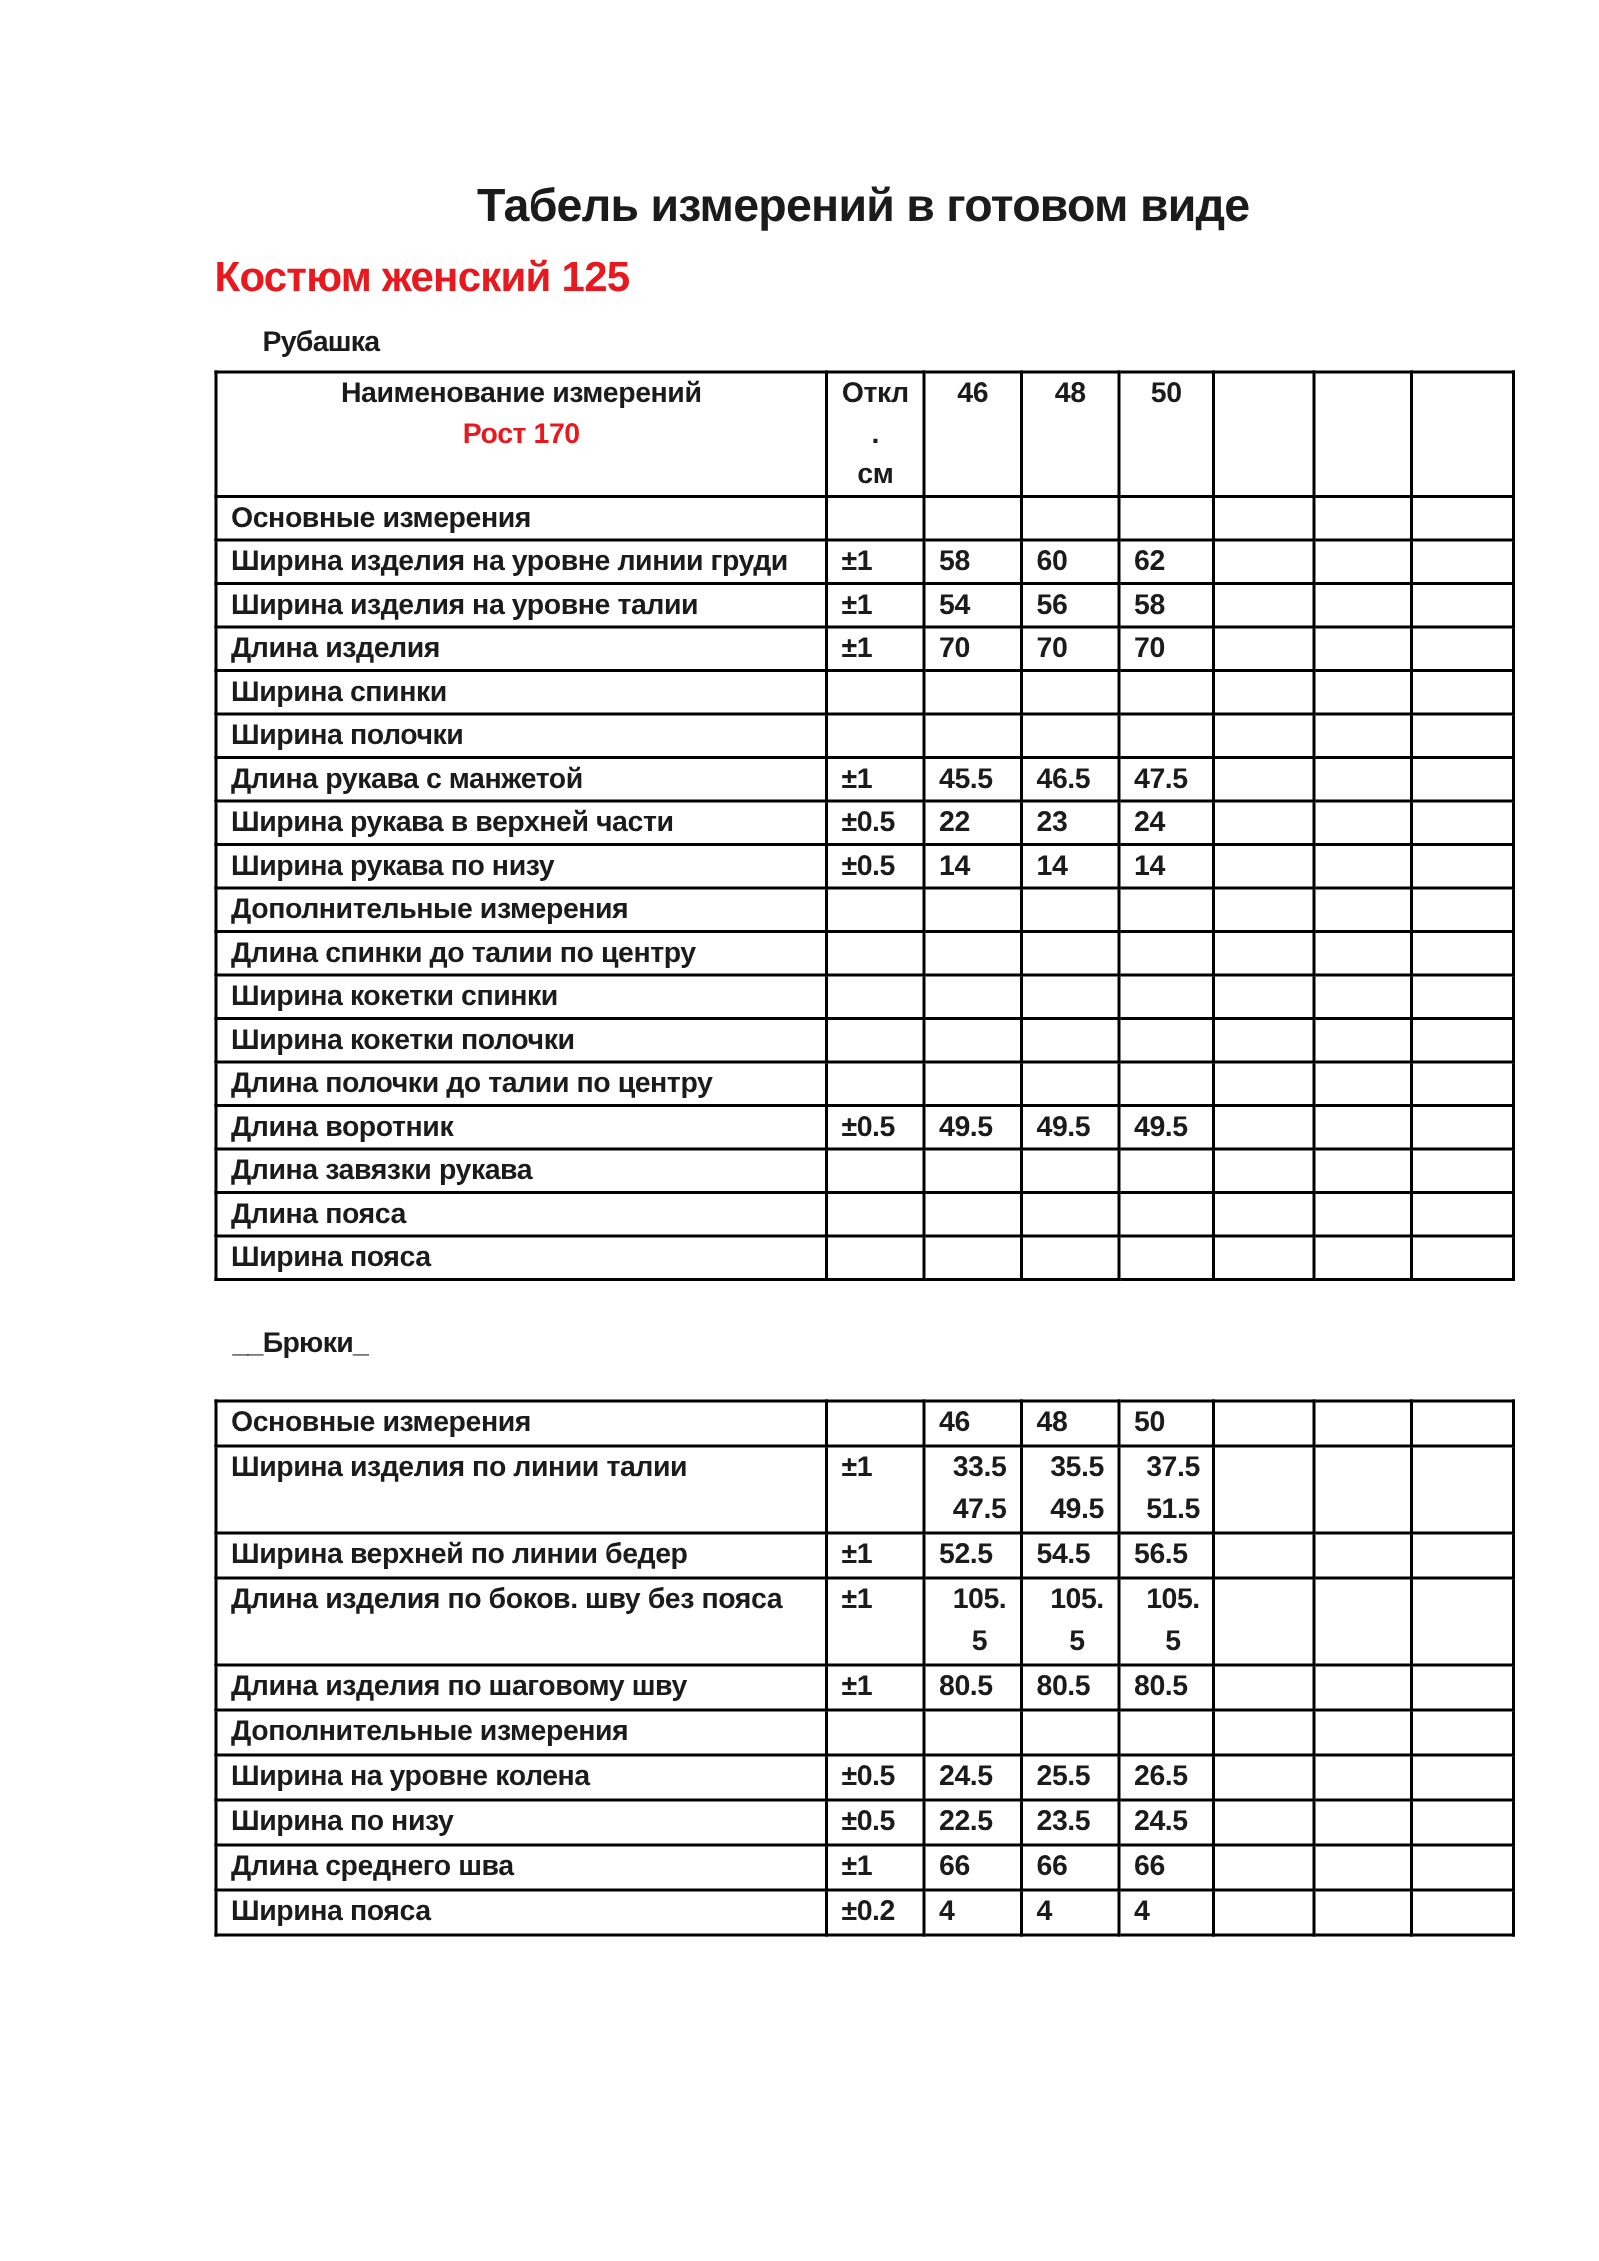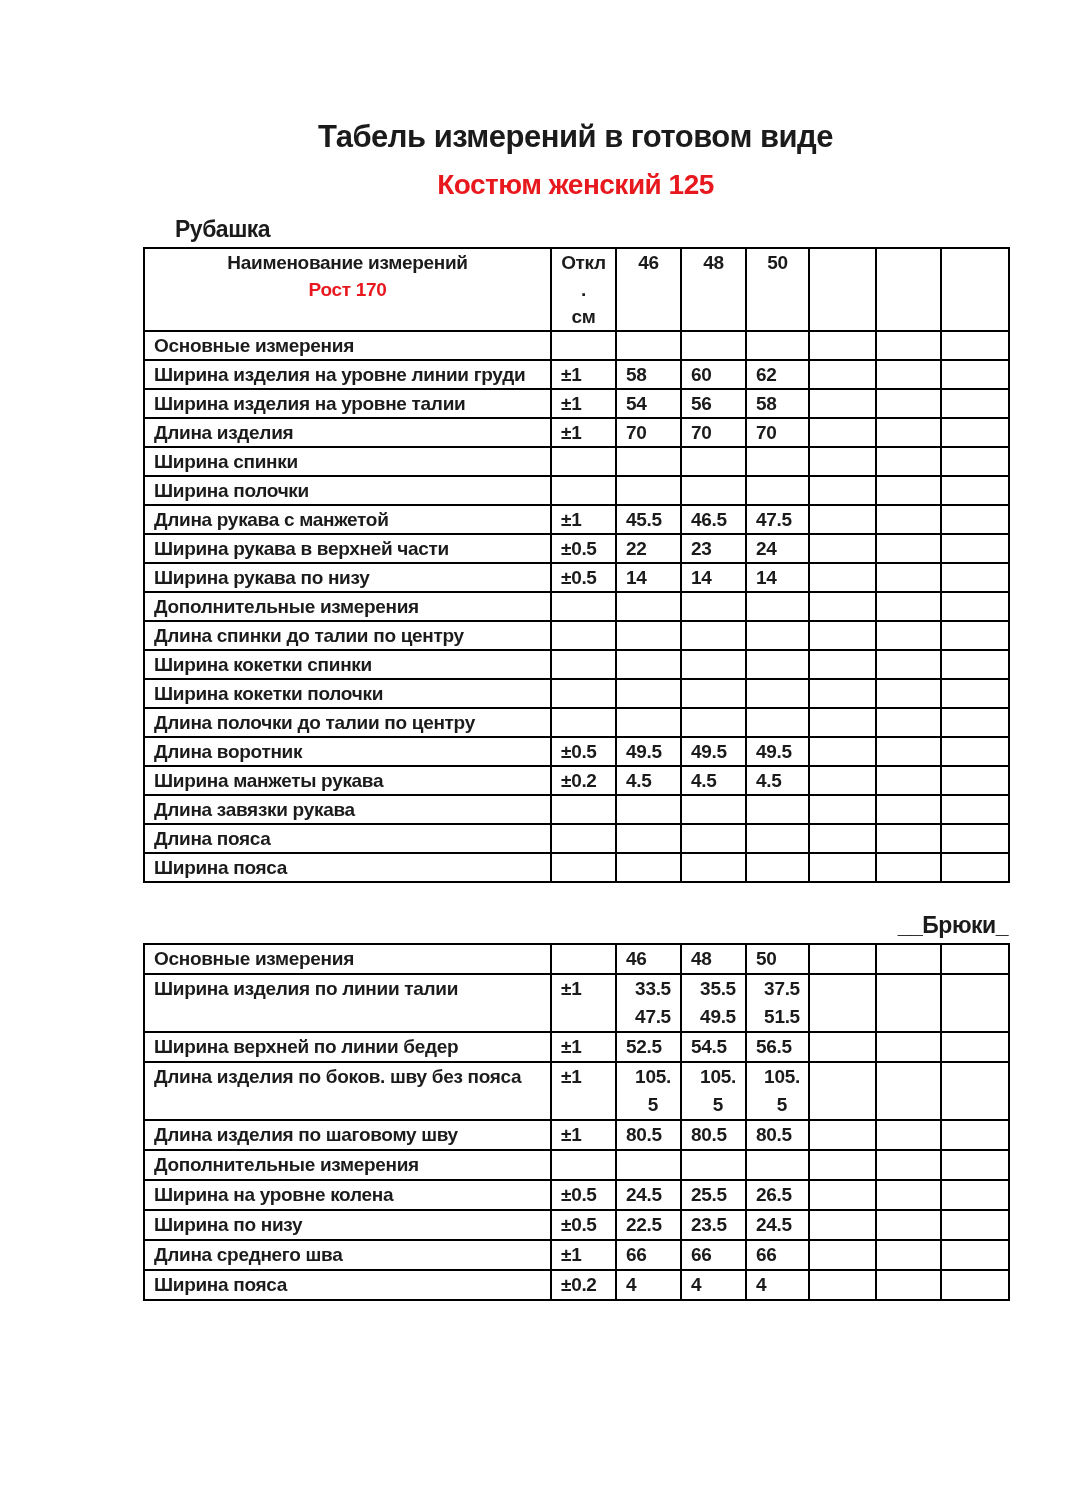--- a/index.html
+++ b/index.html
@@ -18,36 +18,36 @@
     margin: 118px 0 12px 0;
     text-align: center;
     font-size: 31px;
     font-weight: bold;
     line-height: 38px;
     letter-spacing: -0.5px;
     color: #1b1b1b;
   }
   .doc-subtitle {
     margin: 7px 0 0 0;
-    text-align: center;
+    text-align: left;
     font-size: 28px;
     font-weight: bold;
     line-height: 34px;
     letter-spacing: -0.5px;
     color: #e8191e;
   }
   .section-label {
-    font-size: 23px;
+    font-size: 19px;
     font-weight: bold;
     line-height: 30px;
     letter-spacing: -0.5px;
     color: #1b1b1b;
   }
   .section-label.shirt { margin: 12px 0 3px 32px; }
-  .section-label.trousers { margin: 27px 0 3px 12px; text-align: right; }
+  .section-label.trousers { margin: 27px 0 22px 12px; }
 
   table.meas {
     border-collapse: collapse;
     table-layout: fixed;
     width: 865px;
   }
   table.meas td {
     border: 2px solid #000;
     padding: 0 0 0 9px;
     font-size: 19px;
@@ -251,30 +251,20 @@
             <td class="nm">Длина воротник</td>
             <td>±0.5</td>
             <td>49.5</td>
             <td>49.5</td>
             <td>49.5</td>
             <td></td>
             <td></td>
             <td></td>
           </tr>
       <tr>
-            <td class="nm">Ширина манжеты рукава</td>
-            <td>±0.2</td>
-            <td>4.5</td>
-            <td>4.5</td>
-            <td>4.5</td>
-            <td></td>
-            <td></td>
-            <td></td>
-          </tr>
-      <tr>
             <td class="nm">Длина завязки рукава</td>
             <td></td>
             <td></td>
             <td></td>
             <td></td>
             <td></td>
             <td></td>
             <td></td>
           </tr>
       <tr>

